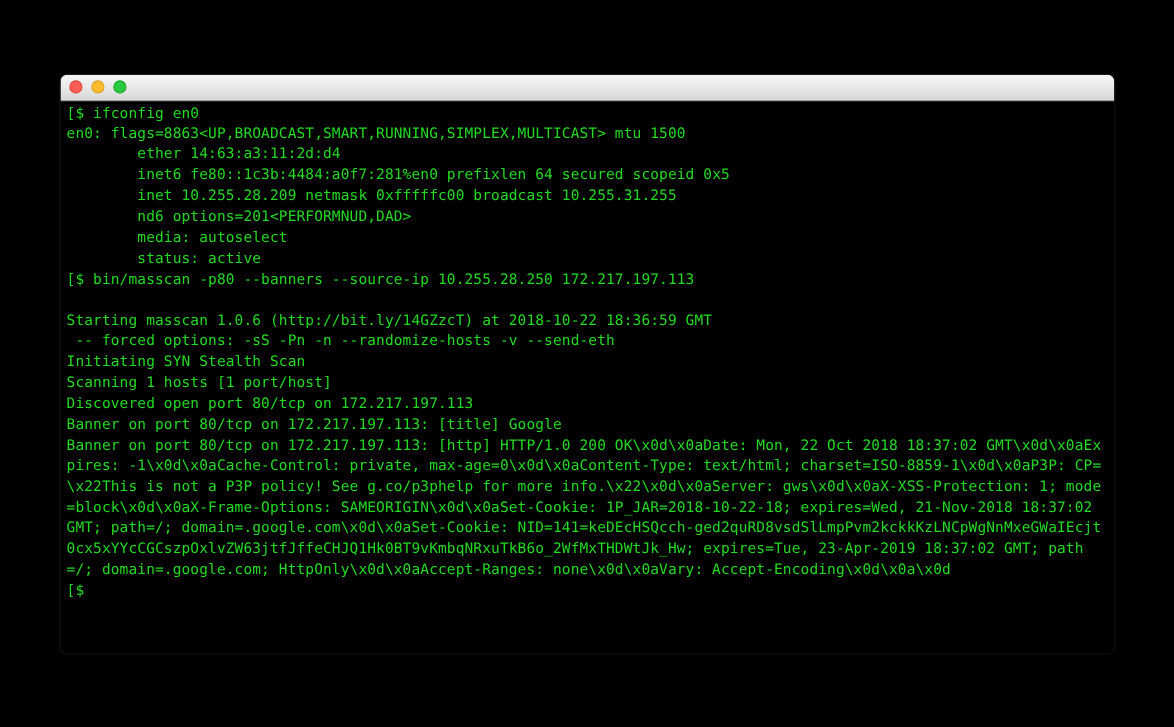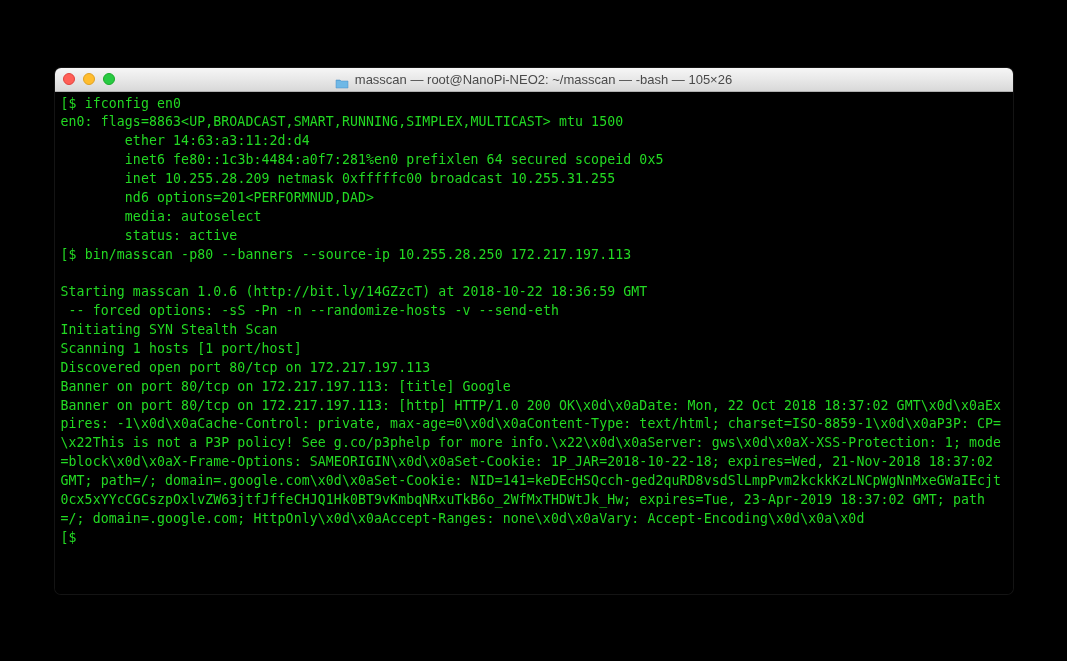--- a/index.html
+++ b/index.html
@@ -77,24 +77,15 @@
 </head>
 <body>
 
 <div class="window">
   <div class="titlebar">
     <div class="traffic-lights">
       <div class="tl close"></div>
       <div class="tl min"></div>
       <div class="tl max"></div>
     </div>
-    <div class="title-center">
-      <span class="folder-icon">
-        <svg viewBox="0 0 14 11" width="14" height="11">
-          <path d="M1 2 L5 2 L6 3 L13 3 L13 10 L1 10 Z" fill="#6fb8e6" stroke="#4a8fc4" stroke-width="0.5"></path>
-          <path d="M1 2 L5 2 L6 3 L1 3 Z" fill="#5ba3d4"></path>
-        </svg>
-      </span>
-      <span class="title-text">masscan — root@NanoPi-NEO2: ~/masscan — -bash — 105×26</span>
-    </div>
   </div>
   <div class="terminal-body"><span class="line"><span class="prompt-bracket">[</span><span>$ ifconfig en0</span></span><span class="line">en0: flags=8863&lt;UP,BROADCAST,SMART,RUNNING,SIMPLEX,MULTICAST&gt; mtu 1500</span><span class="line">        ether 14:63:a3:11:2d:d4</span><span class="line">        inet6 fe80::1c3b:4484:a0f7:281%en0 prefixlen 64 secured scopeid 0x5</span><span class="line">        inet 10.255.28.209 netmask 0xfffffc00 broadcast 10.255.31.255</span><span class="line">        nd6 options=201&lt;PERFORMNUD,DAD&gt;</span><span class="line">        media: autoselect</span><span class="line">        status: active</span><span class="line"><span class="prompt-bracket">[</span><span>$ bin/masscan -p80 --banners --source-ip 10.255.28.250 172.217.197.113</span></span><span class="line"> </span><span class="line">Starting masscan 1.0.6 (http://bit.ly/14GZzcT) at 2018-10-22 18:36:59 GMT</span><span class="line"> -- forced options: -sS -Pn -n --randomize-hosts -v --send-eth</span><span class="line">Initiating SYN Stealth Scan</span><span class="line">Scanning 1 hosts [1 port/host]</span><span class="line">Discovered open port 80/tcp on 172.217.197.113</span><span class="line">Banner on port 80/tcp on 172.217.197.113: [title] Google</span><span class="line">Banner on port 80/tcp on 172.217.197.113: [http] HTTP/1.0 200 OK\x0d\x0aDate: Mon, 22 Oct 2018 18:37:02 GMT\x0d\x0aExpires: -1\x0d\x0aCache-Control: private, max-age=0\x0d\x0aContent-Type: text/html; charset=ISO-8859-1\x0d\x0aP3P: CP=\x22This is not a P3P policy! See g.co/p3phelp for more info.\x22\x0d\x0aServer: gws\x0d\x0aX-XSS-Protection: 1; mode=block\x0d\x0aX-Frame-Options: SAMEORIGIN\x0d\x0aSet-Cookie: 1P_JAR=2018-10-22-18; expires=Wed, 21-Nov-2018 18:37:02 GMT; path=/; domain=.google.com\x0d\x0aSet-Cookie: NID=141=keDEcHSQcch-ged2quRD8vsdSlLmpPvm2kckkKzLNCpWgNnMxeGWaIEcjt0cx5xYYcCGCszpOxlvZW63jtfJffeCHJQ1Hk0BT9vKmbqNRxuTkB6o_2WfMxTHDWtJk_Hw; expires=Tue, 23-Apr-2019 18:37:02 GMT; path=/; domain=.google.com; HttpOnly\x0d\x0aAccept-Ranges: none\x0d\x0aVary: Accept-Encoding\x0d\x0a\x0d</span><span class="line"><span class="prompt-bracket">[</span><span>$ </span></span></div>
 </div>
 
 </body></html>

